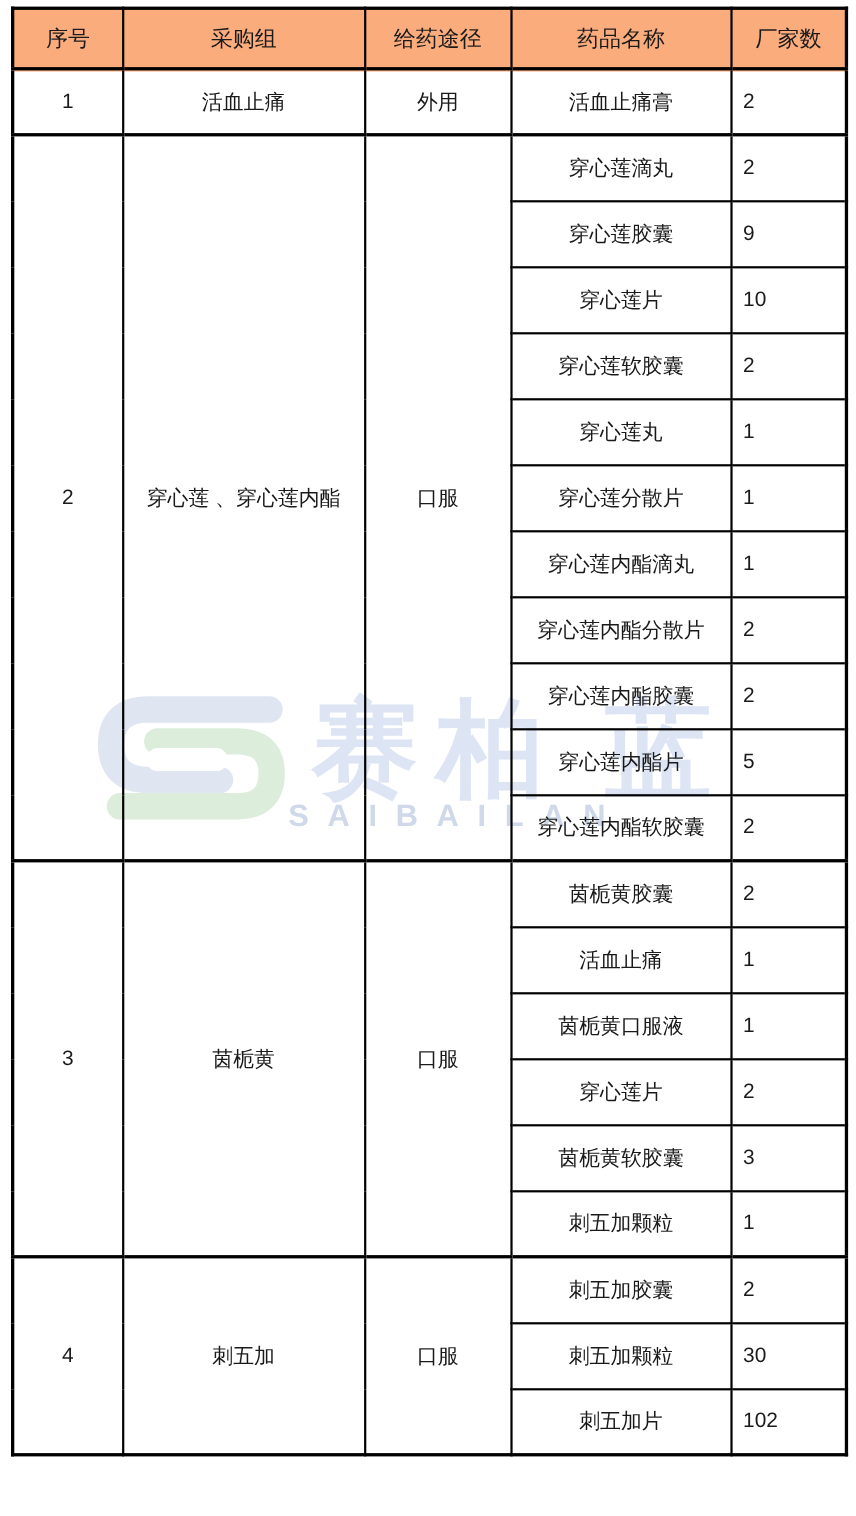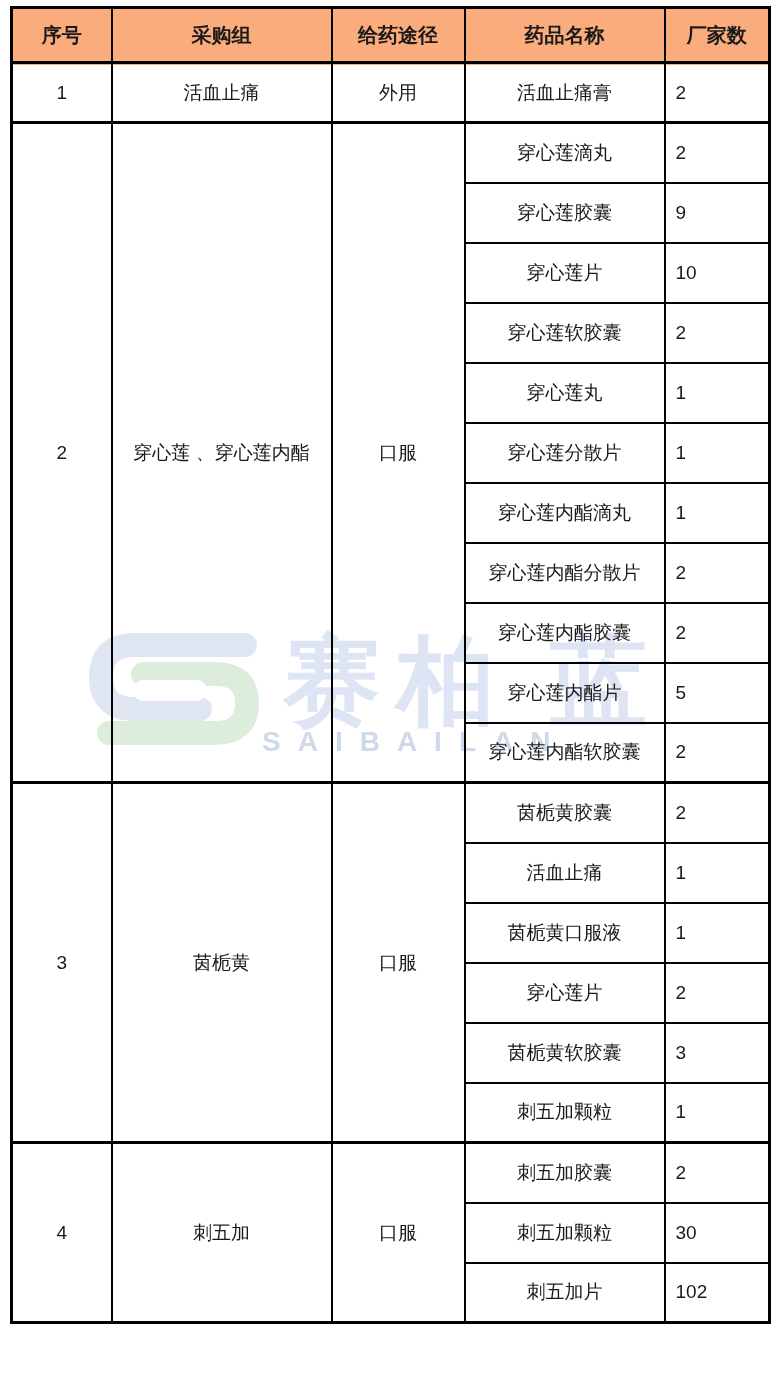--- a/index.html
+++ b/index.html
@@ -28,21 +28,21 @@
   .wm-sub{position:absolute;left:177px;top:98px;font-size:28px;font-weight:bold;
           letter-spacing:17px;color:var(--wm-blue-dim);white-space:nowrap;}
 
   
   .table-wrap{position:absolute;left:10px;top:6px;z-index:1;}
   table{border-collapse:collapse;table-layout:fixed;width:758px;border:3px solid var(--border);background:transparent;}
   col.c-seq{width:100px;} col.c-group{width:220px;} col.c-route{width:133px;}
   col.c-drug{width:200px;} col.c-count{width:105px;}
   th,td{border:2px solid var(--border);padding:0;}
   thead th{
-    background:var(--header-bg);height:55px;font-size:20px;font-weight:bold;
+    background:var(--header-bg);height:55px;font-size:20px;font-weight:normal;
     text-align:center;border-bottom:3px solid var(--border);
     box-shadow:0 2px 0 0 var(--header-bg);
   }
   td{height:60px;font-size:19px;text-align:center;vertical-align:middle;background:transparent;}
   td.count{text-align:left;padding-left:10px;}
   tr.group-start td{border-top:3px solid var(--border);}
 </style>
 </head>
 <body>
 

